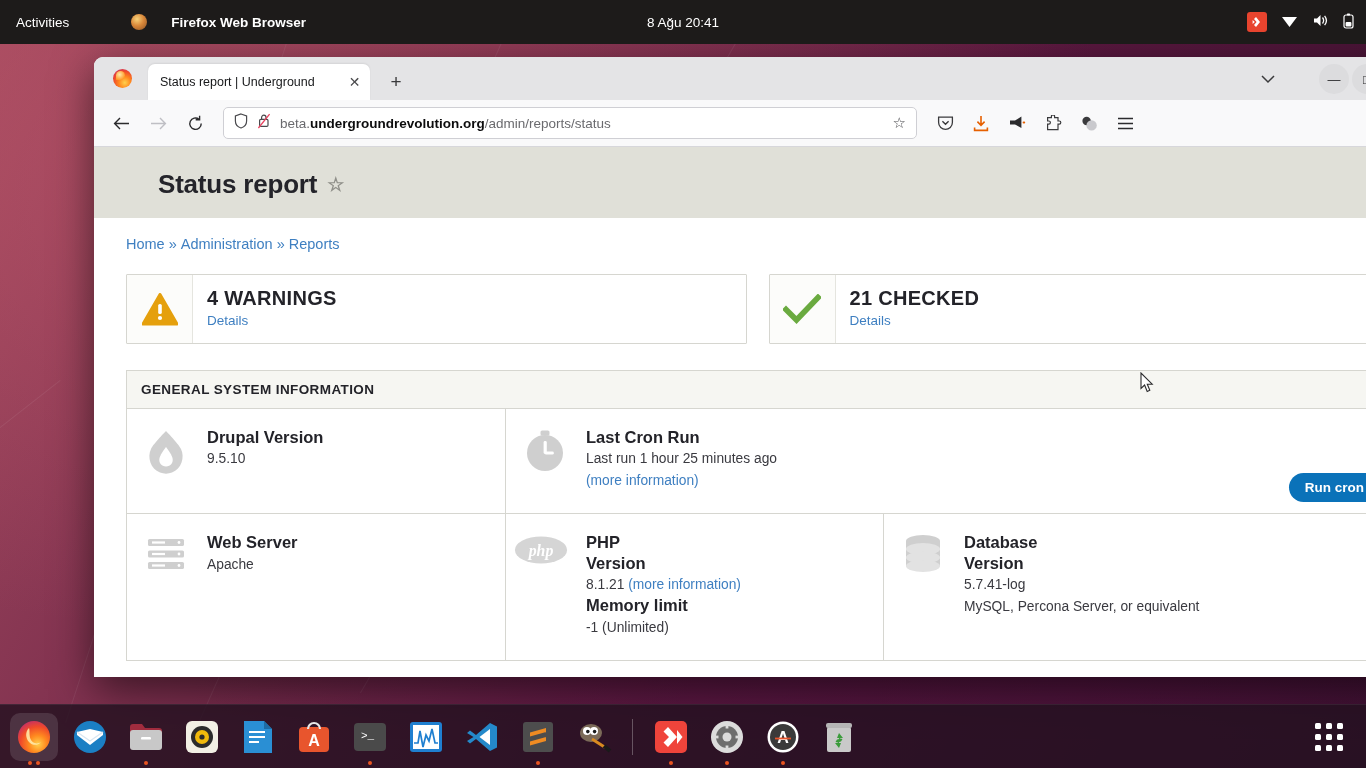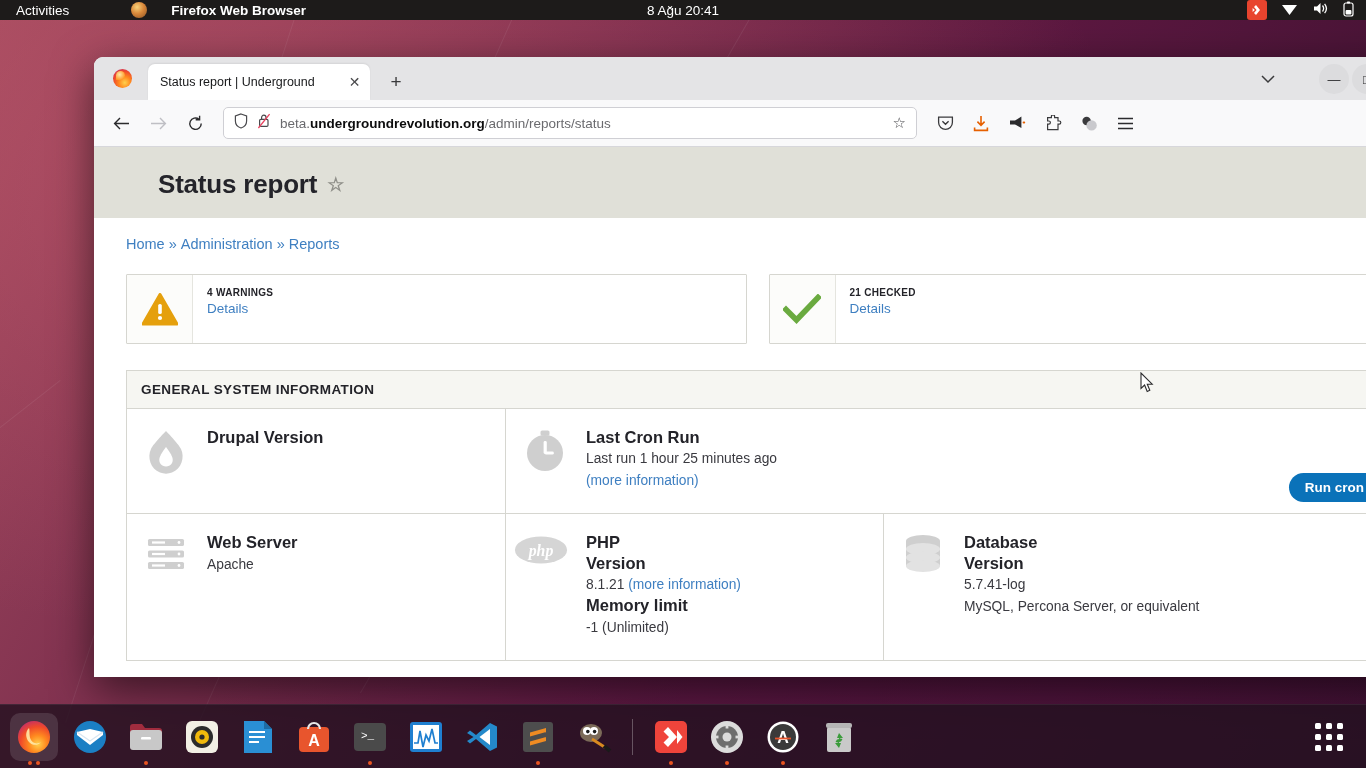--- a/index.html
+++ b/index.html
@@ -23,21 +23,21 @@
   }
   #wallpaper .swoosh {
     position: absolute;
     border-left: 1px solid rgba(255,255,255,0.07);
     transform-origin: top left;
   }
 
   
   #topbar {
     position: absolute; top: 0; left: 0;
-    width: 1366px; height: 20px;
+    width: 1366px; height: 44px;
     background: #1d1b1a;
     color: #ffffff;
     font-size: 13px;
     display: flex; align-items: center;
     z-index: 50;
   }
   #topbar .activities { margin-left: 16px; font-size: 13.5px; }
   #topbar .appname {
     margin-left: 62px; display: flex; align-items: center; gap: 24px;
     font-size: 13.5px; font-weight: bold;
@@ -221,21 +221,21 @@
     width: 66px;
     display: flex; align-items: center; justify-content: center;
     border-right: 1px solid #e5e5df;
   }
   .sumcard .txt {
     padding: 12px 0 0 14px;
     background: #ffffff;
     flex: 1;
   }
   .sumcard .big {
-    font-size: 10px; font-weight: bold; color: #232329;
+    font-size: 20px; font-weight: bold; color: #232329;
     letter-spacing: 0.3px;
   }
   .sumcard .det { font-size: 13.5px; color: #3e7fc1; margin-top: 3px; }
 
   #sysinfo {
     margin: 26px 32px 0 32px;
     border: 1px solid #d6d6d0;
   }
   #sysinfo .panelhead {
     background: #f6f6f2;
@@ -518,20 +518,21 @@
       <div class="inforow">
         <div class="infocell" style="flex:0 0 378px;">
           <div class="ico">
             <svg width="42" height="46" viewBox="0 0 42 46">
               <path d="M21 2 C21 2 33 14 36 20 C40 28 36.5 40 27 43.5 C23 45 19 45 15 43.5 C5.5 40 2 28 6 20 C9 14 21 2 21 2 Z" fill="#cfcfcf"></path>
               <path d="M21 18 C21 18 26.5 25 27.5 29 C28.6 33.6 25.6 37.5 21 37.5 C16.4 37.5 13.4 33.6 14.5 29 C15.5 25 21 18 21 18 Z" fill="#ffffff"></path>
             </svg>
           </div>
           <div class="body">
             <div class="lbl">Drupal Version</div>
+            <div class="val">9.5.10</div>
           </div>
         </div>
         <div class="infocell" style="flex:1;">
           <div class="ico">
             <svg width="42" height="44" viewBox="0 0 42 44">
               <circle cx="21" cy="24" r="18" fill="#cfcfcf"></circle>
               <rect x="16.5" y="1.5" width="9" height="5" rx="1.6" fill="#cfcfcf"></rect>
               <rect x="19.6" y="12" width="3.2" height="13" rx="1.4" fill="#ffffff"></rect>
               <rect x="20.8" y="22.4" width="9" height="3.2" rx="1.4" fill="#ffffff"></rect>
             </svg>

